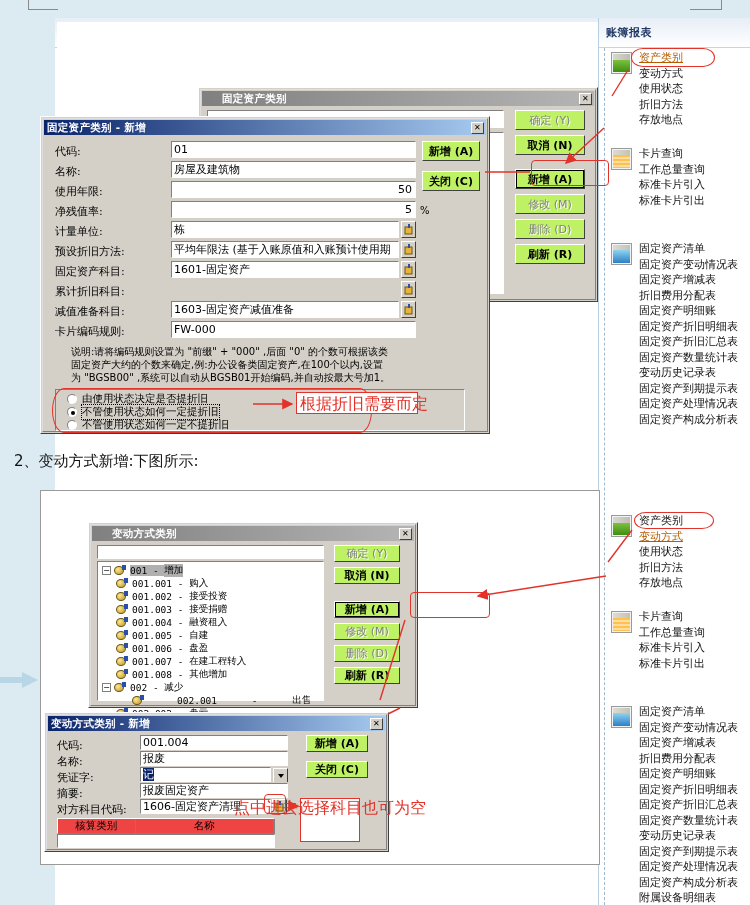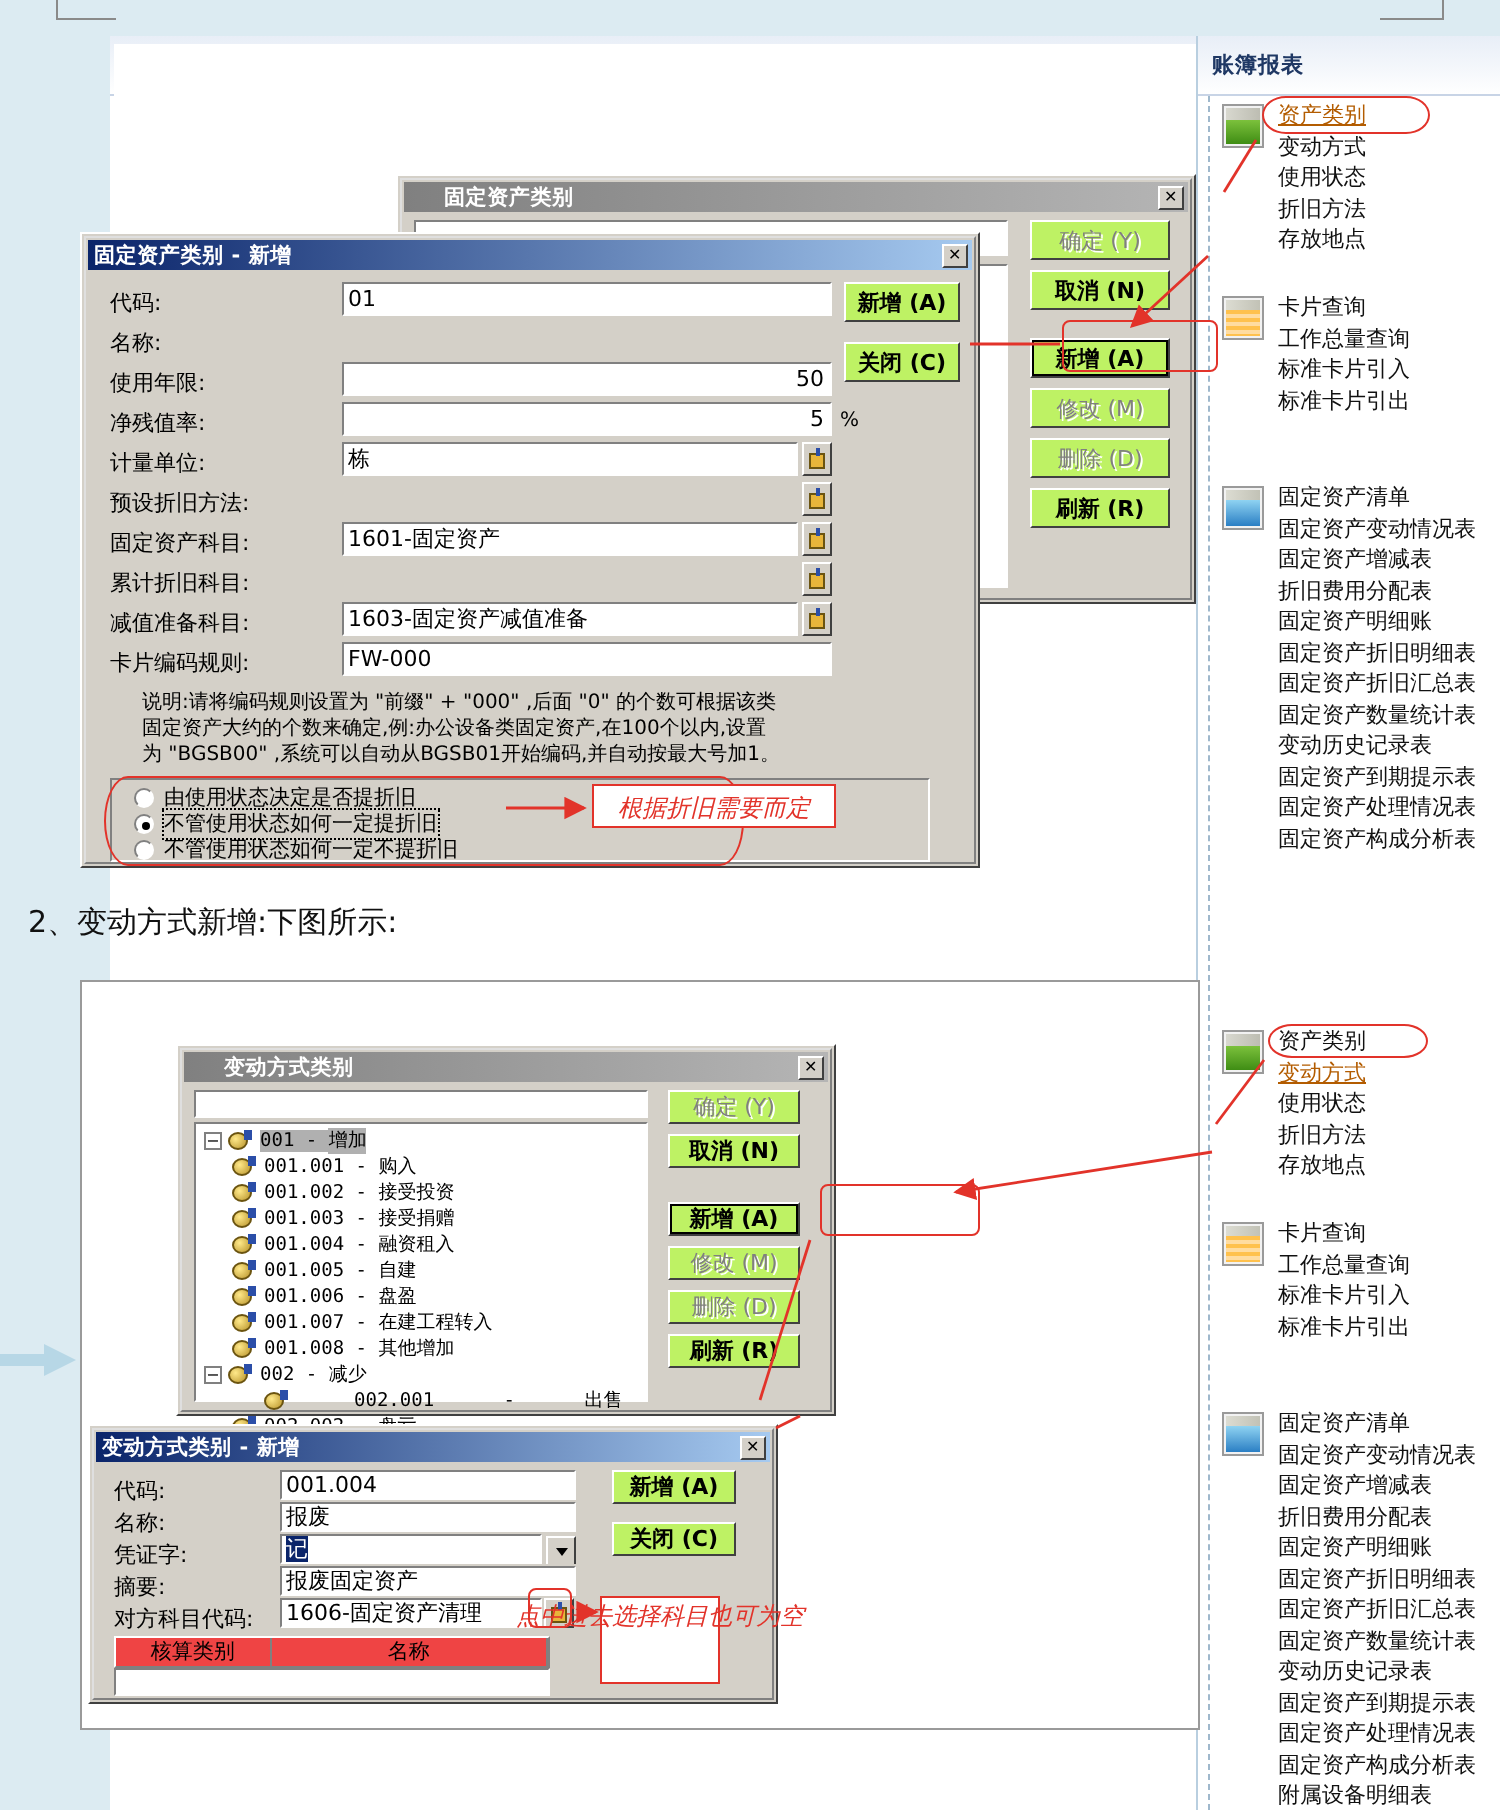--- a/index.html
+++ b/index.html
@@ -57,22 +57,22 @@
     display:block; height:15.5px; line-height:15.5px;
     font-size:11px; color:#111; white-space:nowrap; cursor:default;
   }
   .menu-item.link { color:#b35c00; text-decoration:underline; }
 
   
   .ring { position:absolute; border:1.6px solid #e2332a; border-radius:12px/50%; }
   .ring.sharp { border-radius:4px; }
   .callout-box {
     position:absolute; border:1.2px solid #e2332a; background:#fff;
-    color:#e2332a; font-size:12px; line-height:13px; text-align:center;
-    padding:2px 3px; white-space:nowrap;font-style:italic;
+    color:#e2332a; font-size:16px; line-height:13px; text-align:center;
+    padding:2px 3px; white-space:nowrap;
   }
   .arrow-svg { position:absolute; left:0; top:0; width:750px; height:905px; pointer-events:none; }
 
   
   .caption {
     position:absolute; font-size:15px; color:#111;
     font-family:"DejaVu Sans","Liberation Sans",sans-serif;
   }
 
   
@@ -278,32 +278,34 @@
   <div class="flabel" style="position:absolute; left:14px; top:67px;">使用年限:</div>
   <div class="flabel" style="position:absolute; left:14px; top:87px;">净残值率:</div>
   <div class="flabel" style="position:absolute; left:14px; top:107px;">计量单位:</div>
   <div class="flabel" style="position:absolute; left:14px; top:127px;">预设折旧方法:</div>
   <div class="flabel" style="position:absolute; left:14px; top:147px;">固定资产科目:</div>
   <div class="flabel" style="position:absolute; left:14px; top:167px;">累计折旧科目:</div>
   <div class="flabel" style="position:absolute; left:14px; top:187px;">减值准备科目:</div>
   <div class="flabel" style="position:absolute; left:14px; top:207px;">卡片编码规则:</div>
 
   <div class="finput" style="position:absolute; left:130px; top:24px; width:245px;">01</div>
+  <div class="finput" style="position:absolute; left:130px; top:44px; width:245px;">房屋及建筑物</div>
   <div class="finput right" style="position:absolute; left:130px; top:64px; width:245px;">50</div>
   <div class="finput right" style="position:absolute; left:130px; top:84px; width:245px;">5</div>
   <div style="position:absolute; left:379px; top:88px; font-size:10px;">%</div>
 
   <div class="finput" style="position:absolute; left:130px; top:104px; width:228px;">栋</div>
   <div class="pickbtn" style="position:absolute; left:360px; top:104px;">
     <svg width="10" height="11" viewBox="0 0 10 11">
         <rect x="1" y="3" width="7" height="7" fill="#e8b53a" stroke="#6b5410"></rect>
         <path d="M4 0 L4 4 L6 4 L6 0 Z" fill="#2b4ea8"></path>
       </svg>
   </div>
 
+  <div class="finput" style="position:absolute; left:130px; top:124px; width:228px;">平均年限法 (基于入账原值和入账预计使用期</div>
   <div class="pickbtn" style="position:absolute; left:360px; top:124px;">
     <svg width="10" height="11" viewBox="0 0 10 11">
         <rect x="1" y="3" width="7" height="7" fill="#e8b53a" stroke="#6b5410"></rect>
         <path d="M4 0 L4 4 L6 4 L6 0 Z" fill="#2b4ea8"></path>
       </svg>
   </div>
 
   <div class="finput" style="position:absolute; left:130px; top:144px; width:228px;">1601-固定资产</div>
   <div class="pickbtn" style="position:absolute; left:360px; top:144px;">
     <svg width="10" height="11" viewBox="0 0 10 11">

